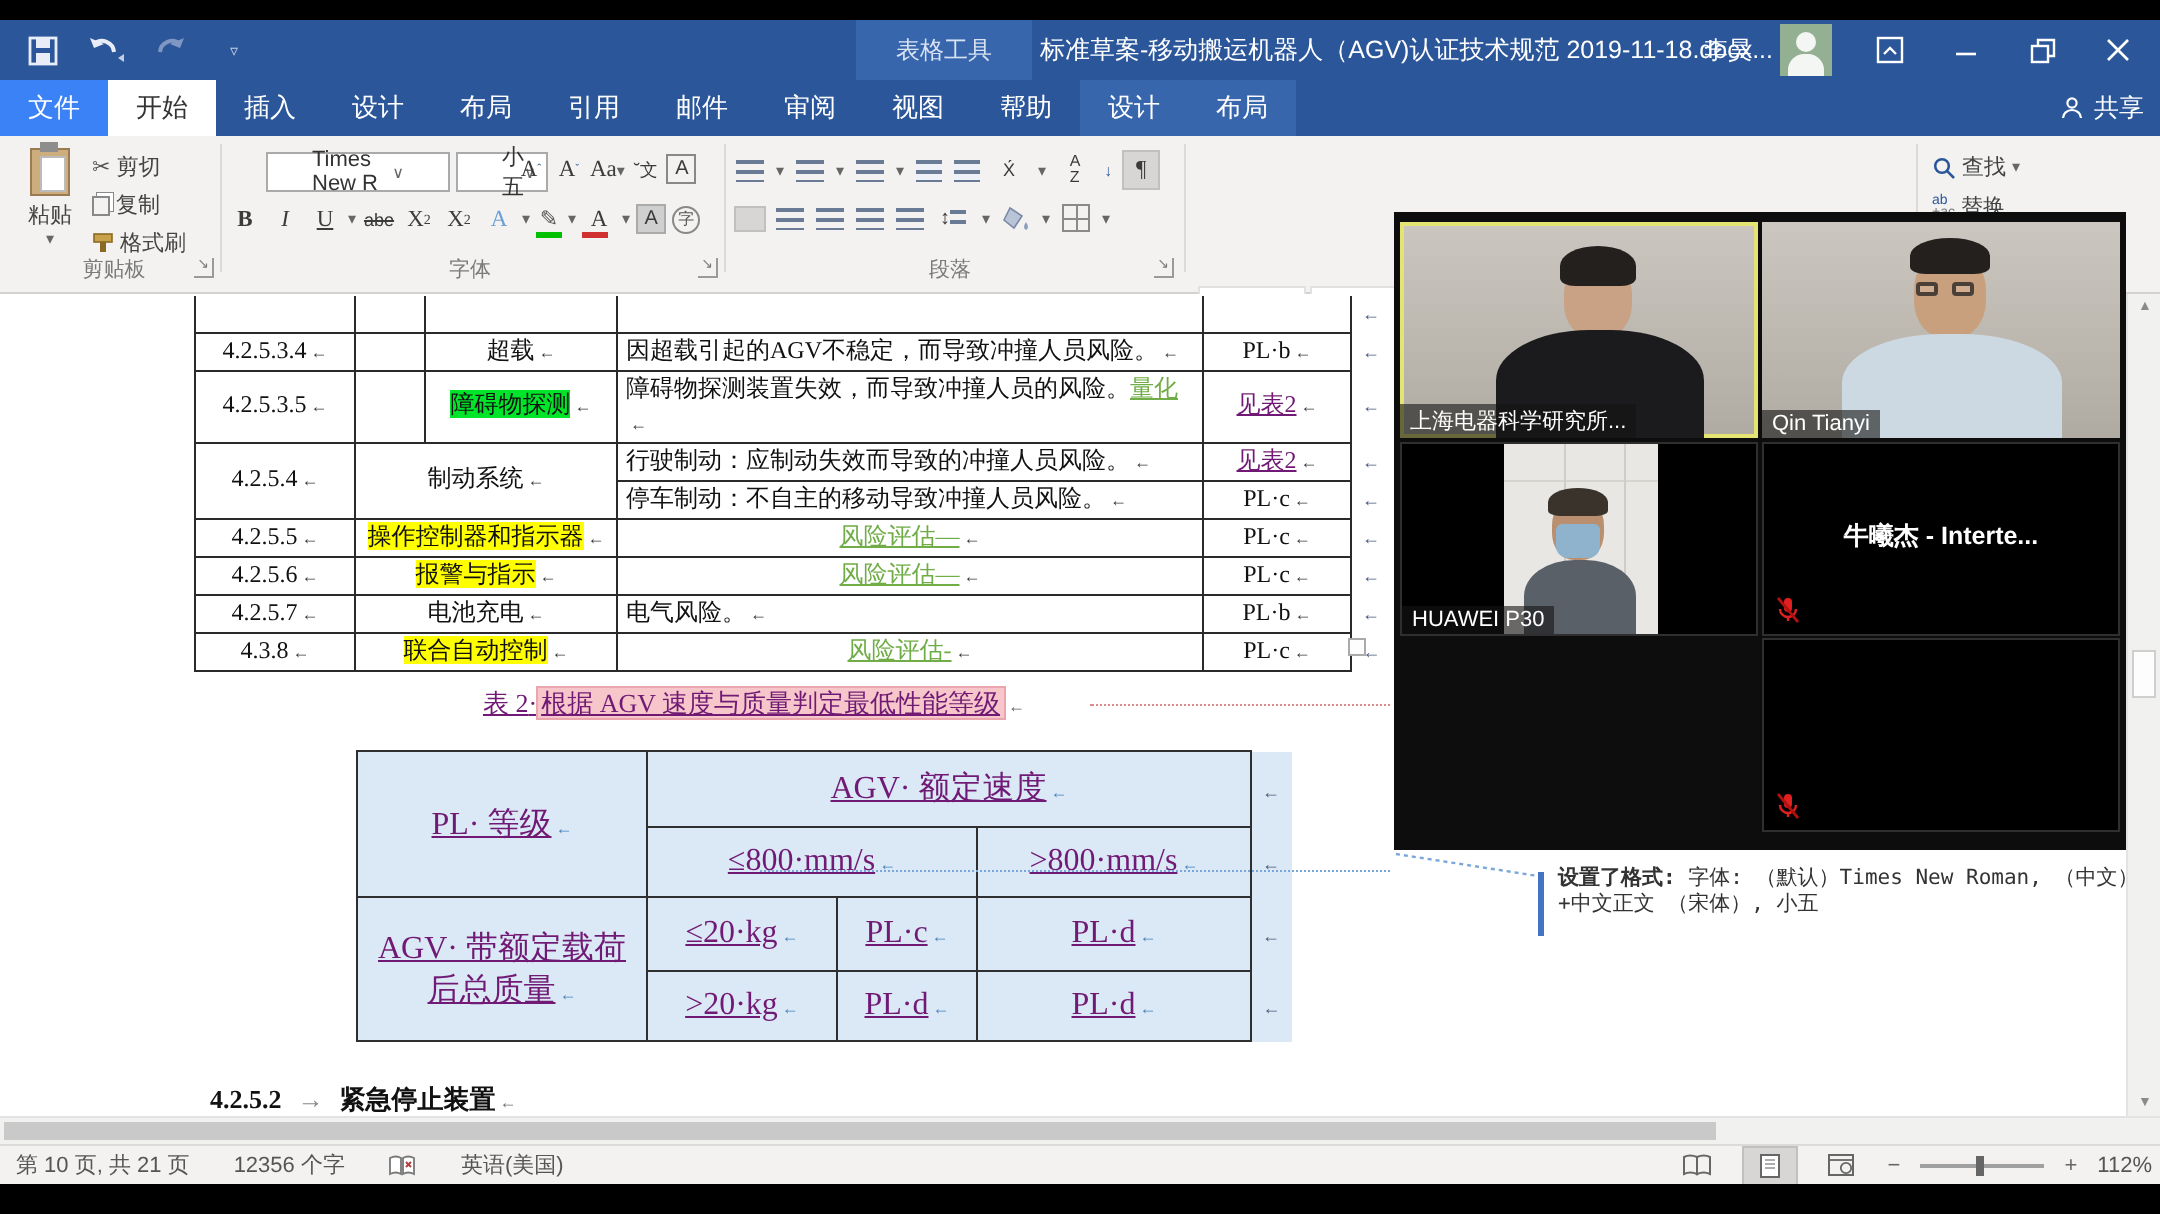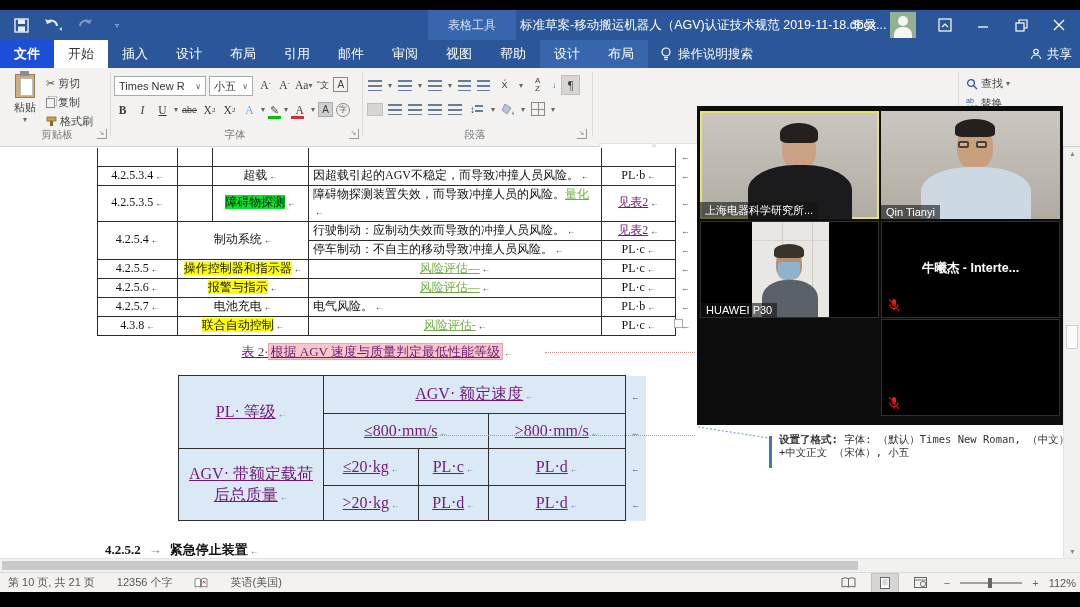--- a/index.html
+++ b/index.html
@@ -21,35 +21,35 @@
                font-size:12.5px; color:#fff; white-space:nowrap; }
   .tb-user { position:absolute; left:852px; top:0; height:30px; display:flex; align-items:center; font-size:12px; }
   .tb-avatar { position:absolute; left:890px; top:2px; width:26px; height:26px; background:#93b093; overflow:hidden; }
   .tb-avatar .av-head { position:absolute; left:8px; top:4px; width:10px; height:10px; border-radius:50%; background:#f4f6f4; }
   .tb-avatar .av-body { position:absolute; left:4px; top:15px; width:18px; height:12px; border-radius:8px 8px 0 0; background:#f4f6f4; }
   .win-btn { position:absolute; top:0; width:34px; height:30px; display:flex; align-items:center; justify-content:center; color:#fff; }
 
   
   .tabrow { position:absolute; left:0; top:40px; width:1080px; height:28px; background:#2b579a; display:flex; align-items:stretch; }
   .tab { padding:0 14px; display:flex; align-items:center; font-size:13px; color:#fff; cursor:default; }
-  .tab.file { background:#1d4ed8; font-weight:bold; }
+  .tab.file { background:#3b82f6; font-weight:normal; }
   .tab.active { background:#fff; color:#333; }
   .ctx-tabs { background:#3766ac; display:flex; }
   .tellme { display:flex; align-items:center; gap:6px; font-size:12.5px; color:#fff; padding:0 12px; }
   .share-btn { position:absolute; right:8px; top:0; height:28px; display:flex; align-items:center; gap:5px; font-size:12.5px; color:#fff; }
 
   
   .ribbon { position:absolute; left:0; top:68px; width:1080px; height:79px; background:#f3f2f1; border-bottom:1px solid #d4d2d0; }
   .rsep { position:absolute; top:4px; height:64px; width:1px; background:#dcdad8; }
   .grp-label { position:absolute; top:60px; font-size:10.5px; color:#7a7a7a; text-align:center; }
   .launcher { position:absolute; top:61px; width:10px; height:10px; border-right:1px solid #9a9a9a; border-bottom:1px solid #9a9a9a; color:#7a7a7a; font-size:7px; line-height:8px; text-align:center; }
   .rbtn { display:inline-flex; align-items:center; gap:3px; font-size:11px; color:#444; }
   .mini { font-size:11px; color:#555; }
   .combo { position:absolute; height:20px; border:1px solid #aaa; background:#fff; font-size:11px; color:#333;
-           display:flex; align-items:center; padding:0 4px; justify-content:space-between; }
+           display:flex; align-items:center; padding:0 22px; justify-content:space-between;margin-left:19px; }
   .chev { font-size:8px; color:#666; }
   .fbtn { display:inline-flex; align-items:center; justify-content:center; min-width:17px; height:18px; font-size:11.5px; color:#3b3b3b; }
   .fb-serif { font-family:"Liberation Serif", serif; }
   .bars { display:inline-block; width:13px; height:11px;
           background:repeating-linear-gradient(#6a7b96 0 2px, transparent 2px 5px); }
   .pressed { background:#d8d6d4; outline:1px solid #c2c0be; }
   .clr-under { display:inline-block; width:13px; height:3px; margin-top:-2px; }
   .stylecard { position:absolute; top:76px; width:52px; height:30px; background:#fff; outline:1px solid #e3e1df;
                display:flex; align-items:center; justify-content:center; font-family:"Liberation Serif", serif; color:#222; }
   .stylecard.sel { outline:1px solid #8a8a8a; }
@@ -201,30 +201,20 @@
         <div class="tab">引用</div>
         <div class="tab">邮件</div>
         <div class="tab">审阅</div>
         <div class="tab">视图</div>
         <div class="tab">帮助</div>
       </div>
     <div class="ctx-tabs" id="ctx-tabs-host">
         <div class="tab">设计</div>
         <div class="tab">布局</div>
       </div>
-    <div class="tellme">
-      <span>
-        <svg width="12" height="14" viewBox="0 0 12 14">
-            <circle cx="6" cy="5" r="4" fill="none" stroke="#fff" stroke-width="1.2"></circle>
-            <line x1="4" y1="10.5" x2="8" y2="10.5" stroke="#fff" stroke-width="1.2"></line>
-            <line x1="4.5" y1="12.5" x2="7.5" y2="12.5" stroke="#fff" stroke-width="1.2"></line>
-          </svg>
-      </span>
-      <span>操作说明搜索</span>
-    </div>
     <div class="share-btn">
       <span>
         <svg width="12" height="12" viewBox="0 0 12 12">
             <circle cx="6" cy="3.5" r="2.3" fill="none" stroke="#fff" stroke-width="1.1"></circle>
             <path d="M1.5,11 a4.5,4 0 0 1 9,0" fill="none" stroke="#fff" stroke-width="1.1"></path>
           </svg>
       </span>
       <span>共享</span>
     </div>
   </div>

